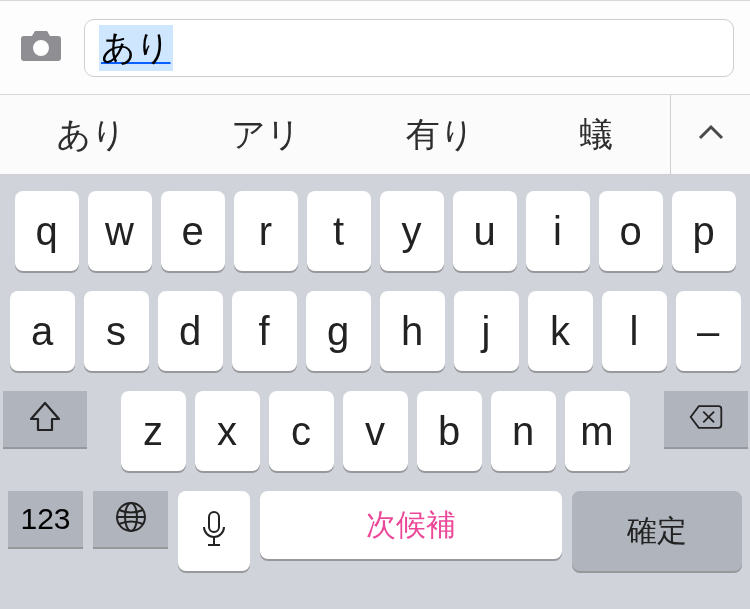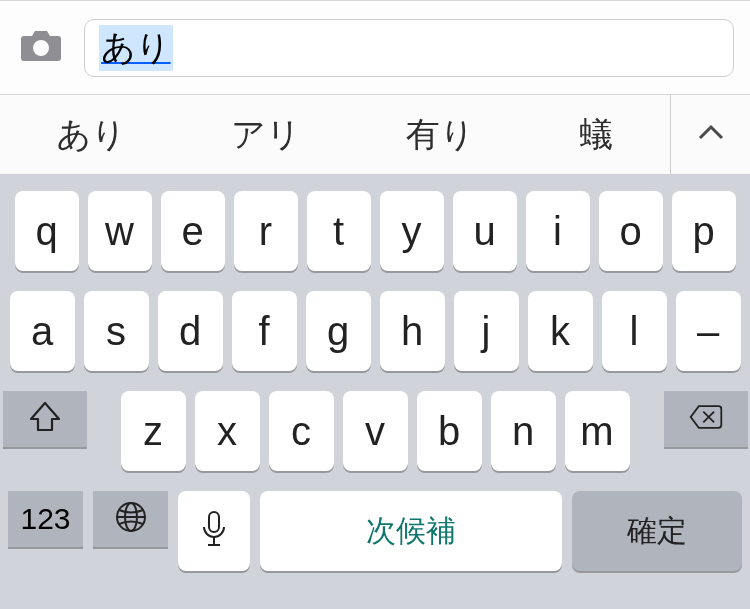--- a/index.html
+++ b/index.html
@@ -141,26 +141,26 @@
     display: flex;
     align-items: center;
     justify-content: center;
     flex: 0 0 72px;
   }
   .mic-key svg { width: 30px; height: 40px; }
   .space-key {
     background: #fff;
     border-radius: 8px;
     box-shadow: 0 2px 0 rgba(0,0,0,0.28);
-    height: 80px;
+    height: 68px;
     display: flex;
     align-items: center;
     justify-content: center;
     font-size: 30px;
-    color: #0f766e;
+    color: #ec4899;
     flex: 1;
   }
   .confirm-key {
     background: #b0b4bd;
     border-radius: 8px;
     box-shadow: 0 2px 0 rgba(0,0,0,0.28);
     height: 80px;
     display: flex;
     align-items: center;
     justify-content: center;

